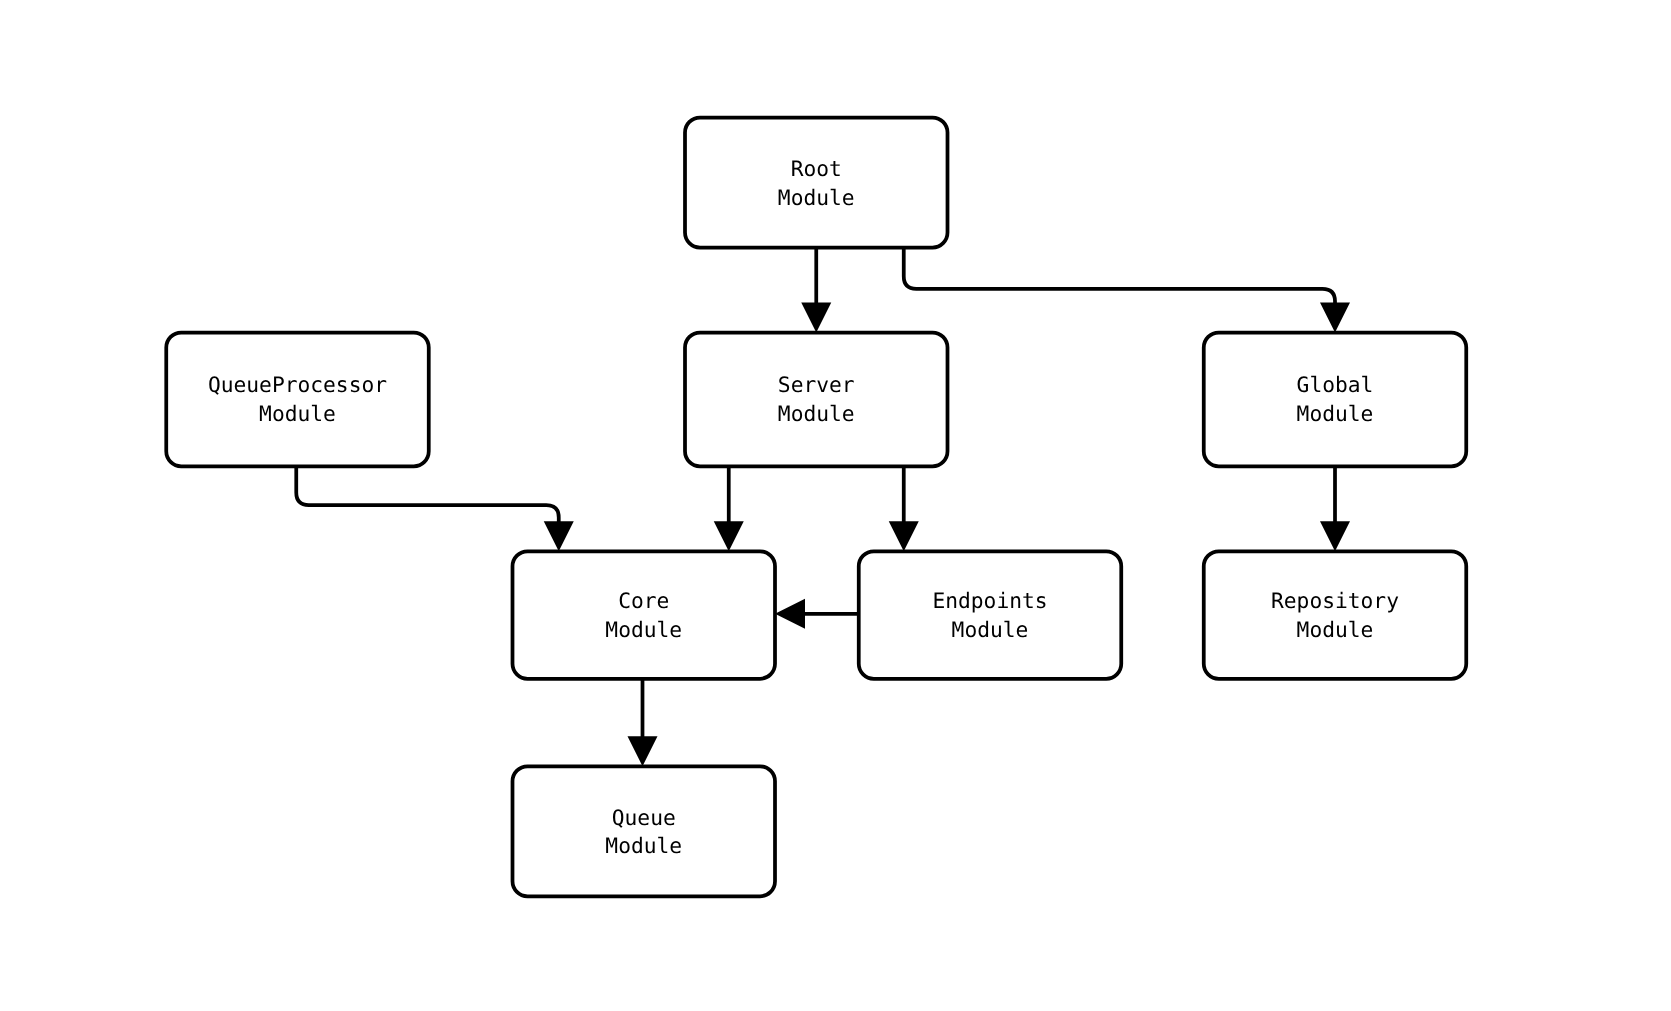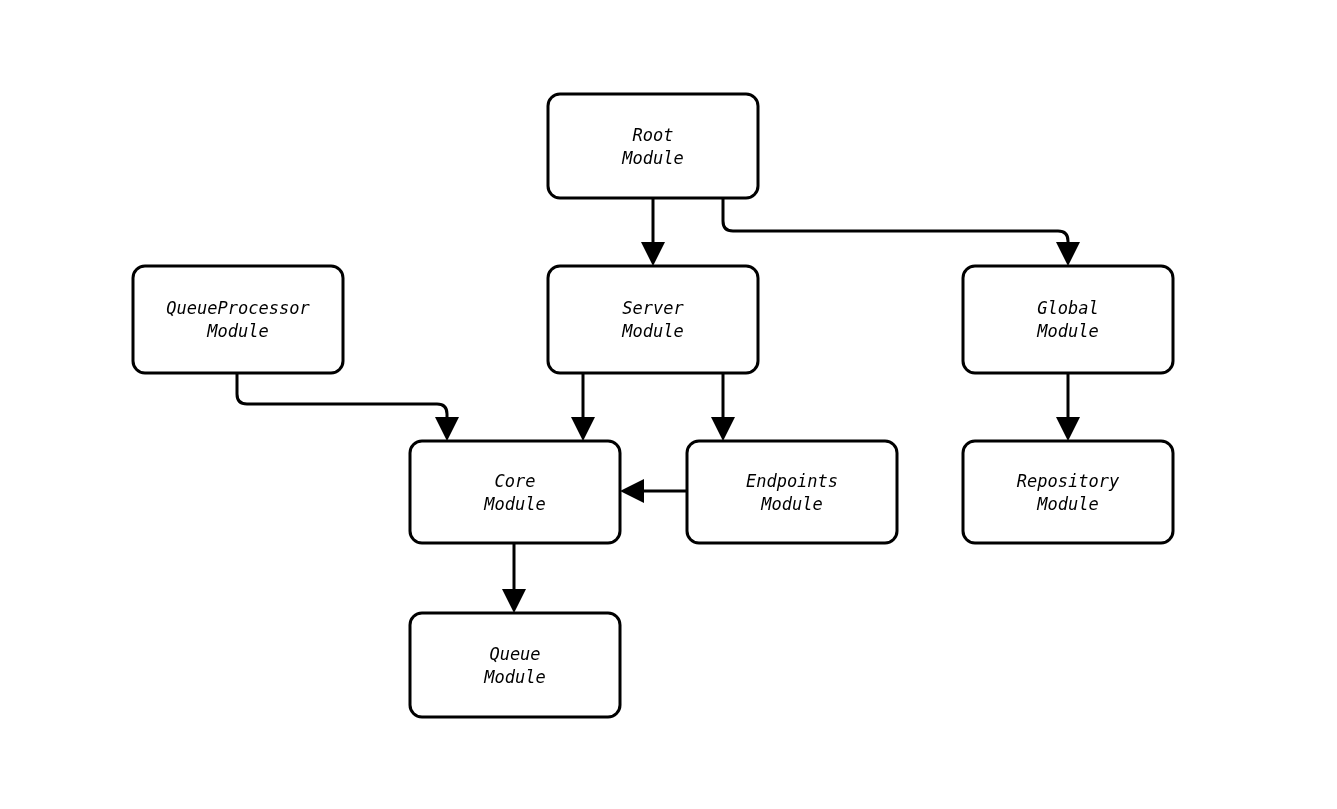--- a/index.html
+++ b/index.html
@@ -13,21 +13,20 @@
     height: 809px;
     position: relative;
     overflow: hidden;
     font-family: "DejaVu Sans Mono", "Liberation Mono", monospace;
   }
   #diagram-root {
     position: absolute;
     inset: 0;
     width: 1206px;
     height: 809px;
-    font-style: italic;
   }
   #diagram-svg {
     position: absolute;
     top: 0;
     left: 0;
     width: 1337px;
     height: 809px;
   }
   .node-rect {
     fill: #ffffff;

